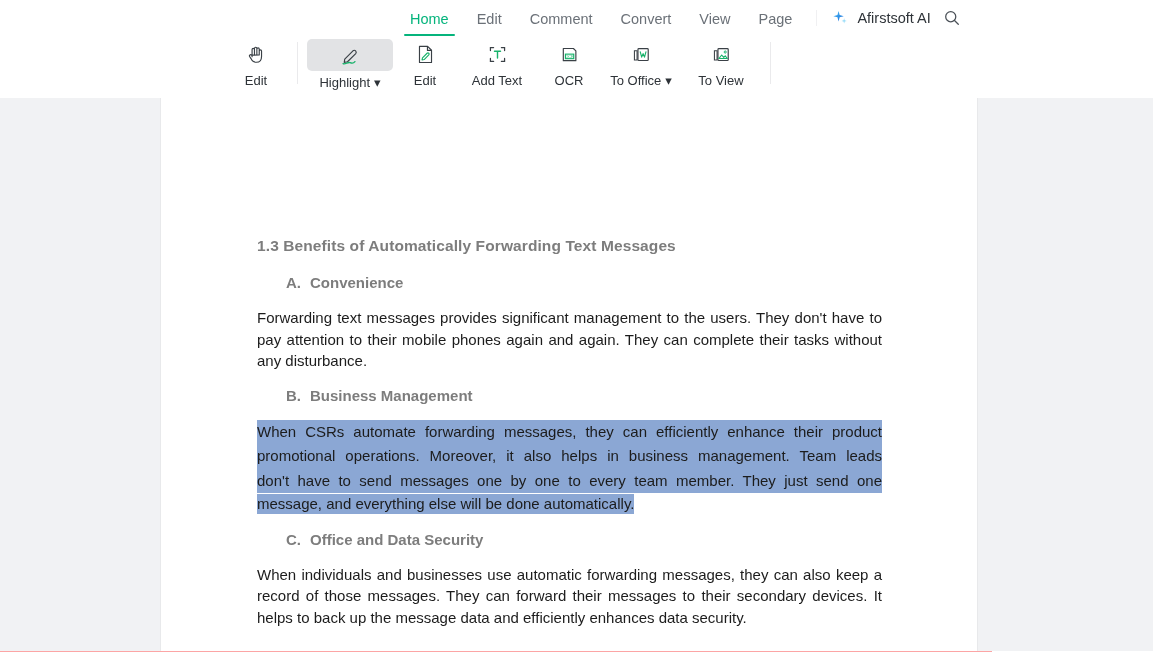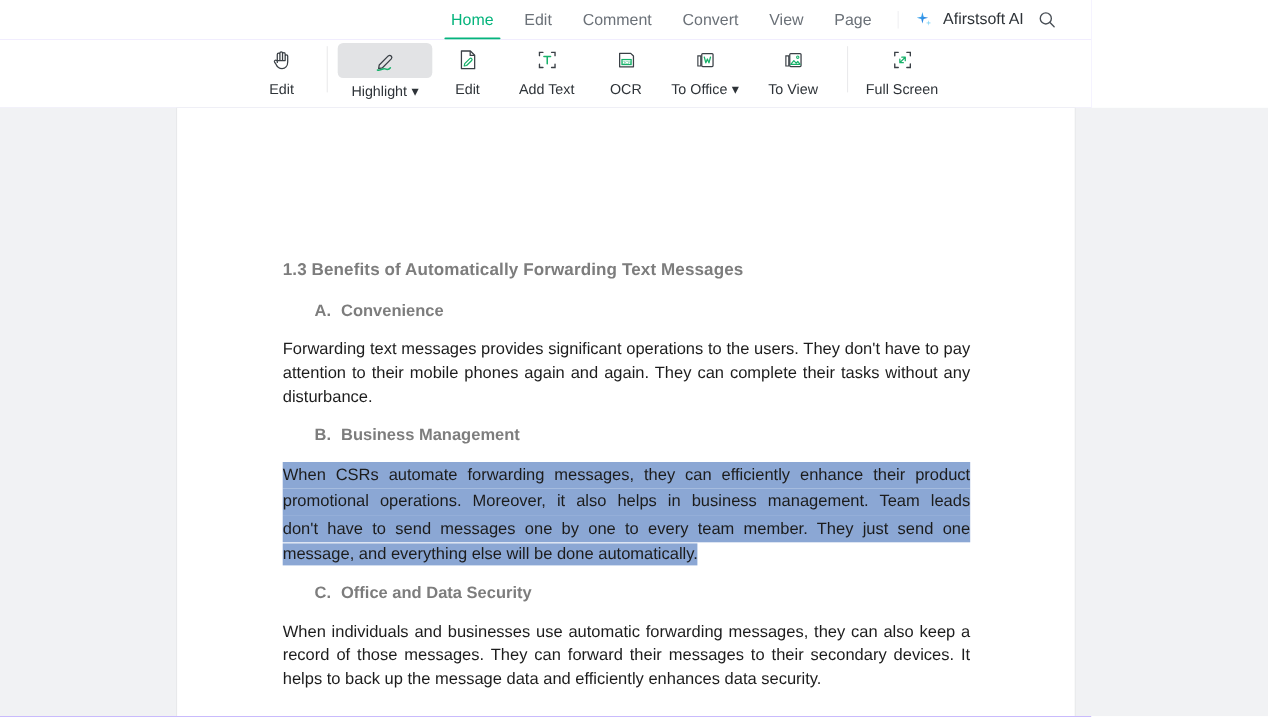--- a/index.html
+++ b/index.html
@@ -2,21 +2,21 @@
 <html><head>
 <meta charset="utf-8">
 <style>
   * { box-sizing: border-box; margin: 0; padding: 0; }
   html, body {
     width: 1153px; height: 652px;
     overflow: hidden;
     font-family: "Liberation Sans", sans-serif;
     background: #ffffff;
   }
-  #app { width: 992px; height: 652px; position: relative; background: #c4b5fd; }
+  #app { width: 992px; height: 652px; position: relative; background: #fca5a5; }
 
   
   .tabbar {
     height: 36px;
     display: flex;
     align-items: center;
     background: #ffffff;
     position: relative;
   }
   .tabs {
@@ -325,48 +325,37 @@
             <path d="M10 17.6 l3.2-4 2.4 2.6 1.6-1.8 2.4 3.2 z" fill="none" stroke="#17b26a" stroke-width="1.2" stroke-linejoin="round"></path>
           </svg>
         </span>
         <span class="rb-lbl">
             <span>To View</span>
           </span>
       </div>
 
       <div class="rb-sep"></div>
 
-      <div class="rb-item wide">
-        <span class="rb-ico">
-          <svg viewBox="0 0 26 26" width="23" height="23">
-            <path d="M5 8.8 V5.2 h3.6 M17.4 5.2 H21 V8.8 M21 17.2 V20.8 H17.4 M8.6 20.8 H5 V17.2" fill="none" stroke="#3a4046" stroke-width="1.4" stroke-linecap="round"></path>
-            <path d="M15.8 10.2 L10.2 15.8 M15.8 10.2 h-3.6 M15.8 10.2 v3.6 M10.2 15.8 h3.6 M10.2 15.8 v-3.6" fill="none" stroke="#17b26a" stroke-width="1.3" stroke-linecap="round"></path>
-          </svg>
-        </span>
-        <span class="rb-lbl">
-            <span>Full Screen</span>
-          </span>
-      </div>
 
     </div>
   </div>
 
   <div class="ribbon-divider"></div>
 
   <div class="viewport">
     <div class="page">
       <div class="page-body">
 
         <h3 class="doc-h">1.3 Benefits of Automatically Forwarding Text Messages</h3>
 
 
         <h4 class="doc-sub">
           <span class="ltr">A.</span><span>Convenience</span>
         </h4>
-        <p class="doc-p">Forwarding text messages provides significant operations to the users. They don't have to pay attention to their mobile phones again and again. They can complete their tasks without any disturbance.</p>
+        <p class="doc-p">Forwarding text messages provides significant management to the users. They don't have to pay attention to their mobile phones again and again. They can complete their tasks without any disturbance.</p>
 
         <h4 class="doc-sub">
           <span class="ltr">B.</span><span>Business Management</span>
         </h4>
 
         <div class="hl-para">
           <span class="line j"><span class="mark">When CSRs automate forwarding messages, they can efficiently enhance their product</span></span>
           <span class="line j"><span class="mark">promotional operations. Moreover, it also helps in business management. Team leads</span></span>
           <span class="line j"><span class="mark">don't have to send messages one by one to every team member. They just send one</span></span>
           <span class="line last"><span class="mark">message, and everything else will be done automatically.</span></span>

